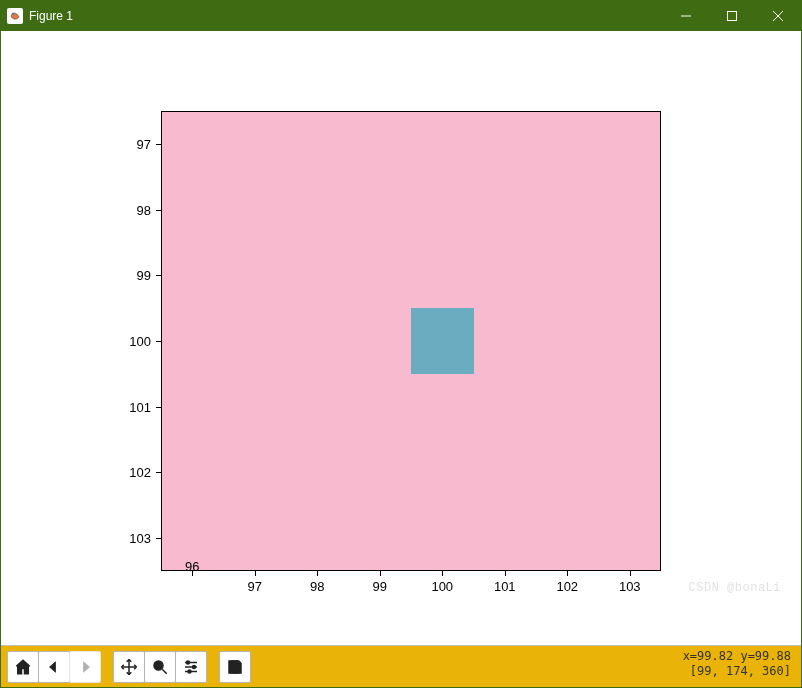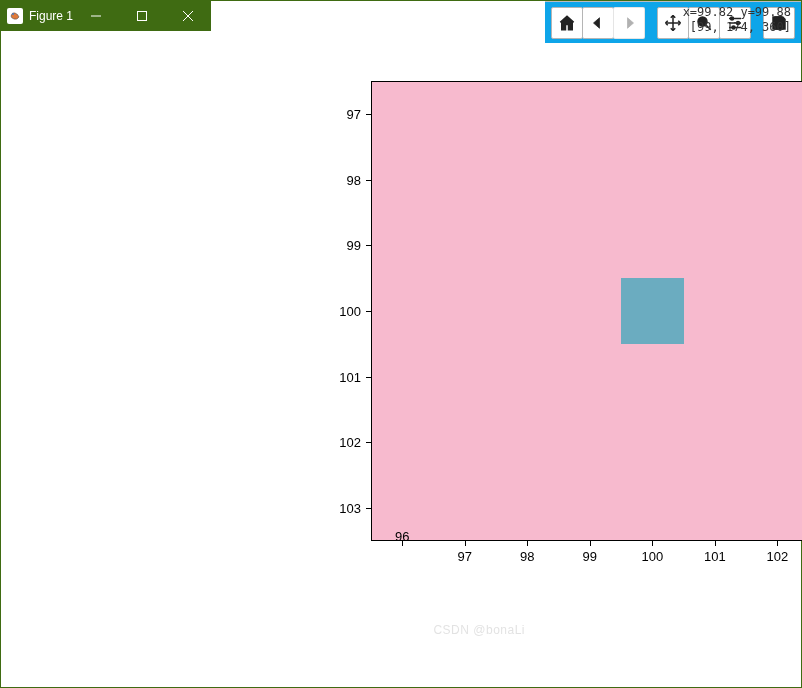--- a/index.html
+++ b/index.html
@@ -1,41 +1,41 @@
 <!DOCTYPE html>
 <html><head>
 <meta charset="utf-8">
 <style>
   * { box-sizing: border-box; }
   html, body { margin: 0; padding: 0; width: 802px; height: 688px; font-family: "Segoe UI", Arial, sans-serif; background: #fff; overflow: hidden; }
-  .window { width: 802px; height: 688px; border: 1px solid #3f6b12; display: flex; flex-direction: row; }
+  .window { width: 802px; height: 688px; border: 1px solid #3f6b12; display: flex; flex-direction: column; }
   .titlebar { height: 30px; background: #3f6b12; color: #fff; display: flex; align-items: center; padding: 0 0 0 6px; font-size: 12px; }
   .title-icon { width: 16px; height: 16px; background: #fff; border-radius: 2px; margin-right: 6px; display: flex; align-items: center; justify-content: center; }
   .title-text { flex: 0 0 auto; }
   .title-spacer { flex: 1 1 auto; }
   .winbtn { width: 46px; height: 30px; display: flex; align-items: center; justify-content: center; color: #fff; }
   .winbtn svg { stroke: #fff; stroke-width: 1; fill: none; }
   .content { flex: 1 1 auto; position: relative; background: #fff; }
   .plot-wrap { position: absolute; left: 0; top: 0; right: 0; bottom: 0; }
   .axes-frame { position: absolute; border: 1px solid #000; background: #f7bace; }
   .inner-patch { position: absolute; background: #6bacc0; }
   .tick-x { position: absolute; width: 1px; height: 5px; background: #000; }
   .tick-y { position: absolute; width: 5px; height: 1px; background: #000; }
   .tick-label-x { position: absolute; font-size: 13px; color: #000; transform: translateX(-50%); text-align: center; }
   .tick-label-y { position: absolute; font-size: 13px; color: #000; transform: translateY(-50%); text-align: right; }
-  .toolbar { height: 42px; border-top: 1px solid #bdbdbd; background: #0ea5e9; display: flex; align-items: center; padding: 0 6px; gap: 0; position: relative; }
+  .toolbar { height: 42px; border-top: 1px solid #bdbdbd; background: #eab308; display: flex; align-items: center; padding: 0 6px; gap: 0; position: relative; }
   .tb-group { display: flex; align-items: center; }
   .tbtn { width: 32px; height: 32px; border: 1px solid #b5b5b5; background: #fff; display: flex; align-items: center; justify-content: center; border-radius: 2px; margin: 0; }
   .tbtn.ghost { border-color: rgba(181,181,181,0.35); }
   .tbtn.ghost svg { opacity: 0.35; }
   .tbtn + .tbtn { margin-left: -1px; }
   .tb-gap { width: 12px; }
   .tbtn svg { stroke: #222; fill: #222; }
   .coord { position: absolute; right: 10px; top: 3px; font-size: 12px; color: #333; text-align: right; line-height: 1.25; font-family: "DejaVu Sans Mono", Consolas, monospace; }
-  .watermark { position: absolute; right: 20px; bottom: 50px; font-size: 12px; color: #d0d0d0; font-family: Liberation Sans, sans-serif; letter-spacing: 0.5px; opacity: 0.6; user-select: none; pointer-events: none; }
+  .watermark { position: absolute; right: 20px; bottom: 50px; font-size: 12px; color: #d0d0d0; font-family: Liberation Mono, monospace; letter-spacing: 0.5px; opacity: 0.6; user-select: none; pointer-events: none; }
 </style>
 </head>
 <body>
 
 <div class="window">
   <div class="titlebar">
     <div class="title-icon">
       <svg width="12" height="12" viewBox="0 0 12 12">
           <path d="M2 6 Q3 2 6 3 Q9 4 10 7 Q8 10 5 9 Q2 8 2 6 Z" fill="#e07a3a" stroke="#555" stroke-width="0.6"></path>
           <circle cx="4" cy="4" r="1" fill="#4a7bc8"></circle>

